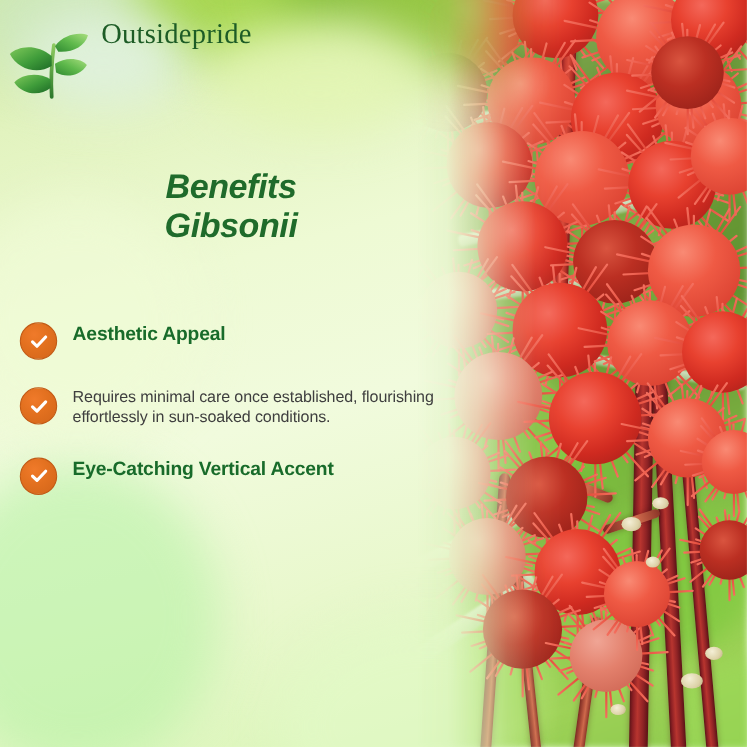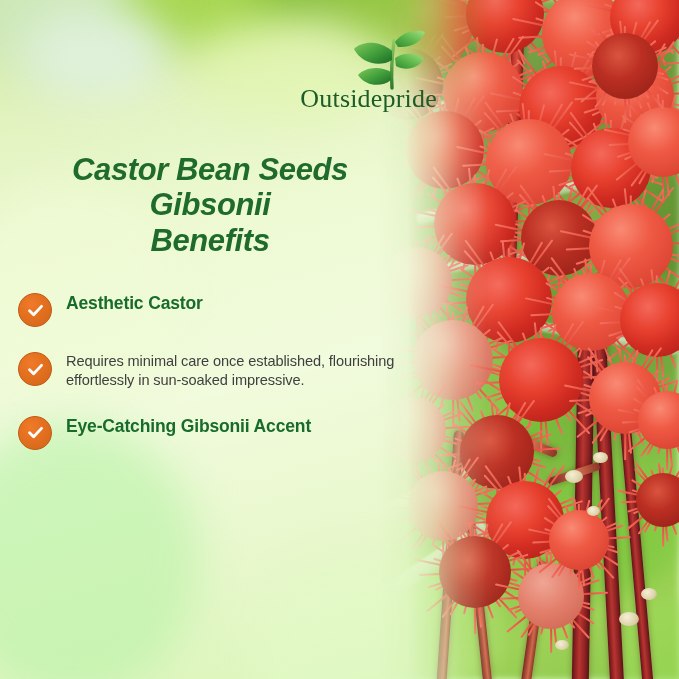--- a/index.html
+++ b/index.html
@@ -118,21 +118,21 @@
     background:radial-gradient(circle at 40% 35%, #f4efd6, #ddd2a8 60%, #b7a87c 100%);
     filter:blur(.6px);
   }
 
   
   .content { position:absolute; inset:0; }
 
   
   .logo {
     position:absolute; left:0; top:22px; width:415px;
-    display:flex; flex-direction:column; align-items:flex-end;margin-left:22px;
+    display:flex; flex-direction:row; align-items:flex-start;
   }
   .logo-mark { width:92px; height:68px; display:block; }
   .logo-word {
     margin-top:-4px;
     font-family:"Liberation Serif", serif;
     font-size:26px; font-weight:400; letter-spacing:.2px;
     color:#1d5c26;
     line-height:1;
   }
 
@@ -1378,52 +1378,51 @@
         <path d="M47 29 C33 17 16 20 9 27 C16 41 34 46 47 38 Z" fill="url(#lf1)"></path>
 
         <path d="M50 36 C60 29 74 31 79 37 C73 47 60 49 51 44 Z" fill="url(#lf2)"></path>
 
         <path d="M46 50 C34 43 19 46 13 53 C20 64 36 66 46 58 Z" fill="url(#lf1)"></path>
       </svg>
       <div class="logo-word">Outsidepride</div>
     </div>
 
     <div class="title">
-      <span>Castor Bean Seeds</span>
+      <span>Benefits</span>
       <span>Gibsonii</span>
-      <span>Benefits</span>
     </div>
 
     <div class="benefits" id="benefits">
         <div class="benefit">
           <div class="check">
             <svg viewBox="0 0 24 24">
               <path d="M4.5 12.4 L9.6 17.4 L19.6 6.8" fill="none" stroke="#ffffff" stroke-width="3.6" stroke-linecap="round" stroke-linejoin="round"></path>
             </svg>
           </div>
           <div class="b-text">
-            <div class="b-head">Aesthetic Castor</div>
+            <div class="b-head">Aesthetic Appeal</div>
           </div>
         </div>
         <div class="benefit">
           <div class="check">
             <svg viewBox="0 0 24 24">
               <path d="M4.5 12.4 L9.6 17.4 L19.6 6.8" fill="none" stroke="#ffffff" stroke-width="3.6" stroke-linecap="round" stroke-linejoin="round"></path>
             </svg>
           </div>
           <div class="b-text">
-            <div class="b-body">Requires minimal care once established, flourishing effortlessly in sun-soaked impressive.</div>
+            <div class="b-body">Requires minimal care once established, flourishing effortlessly in sun-soaked conditions.</div>
           </div>
         </div>
         <div class="benefit">
           <div class="check">
             <svg viewBox="0 0 24 24">
               <path d="M4.5 12.4 L9.6 17.4 L19.6 6.8" fill="none" stroke="#ffffff" stroke-width="3.6" stroke-linecap="round" stroke-linejoin="round"></path>
             </svg>
           </div>
           <div class="b-text">
-            <div class="b-head">Eye-Catching Gibsonii Accent</div>
+            <div class="b-head">Eye-Catching Vertical Accent</div>
           </div>
         </div>
       </div>
 
   </div>
 </div>
 
 </body></html>

